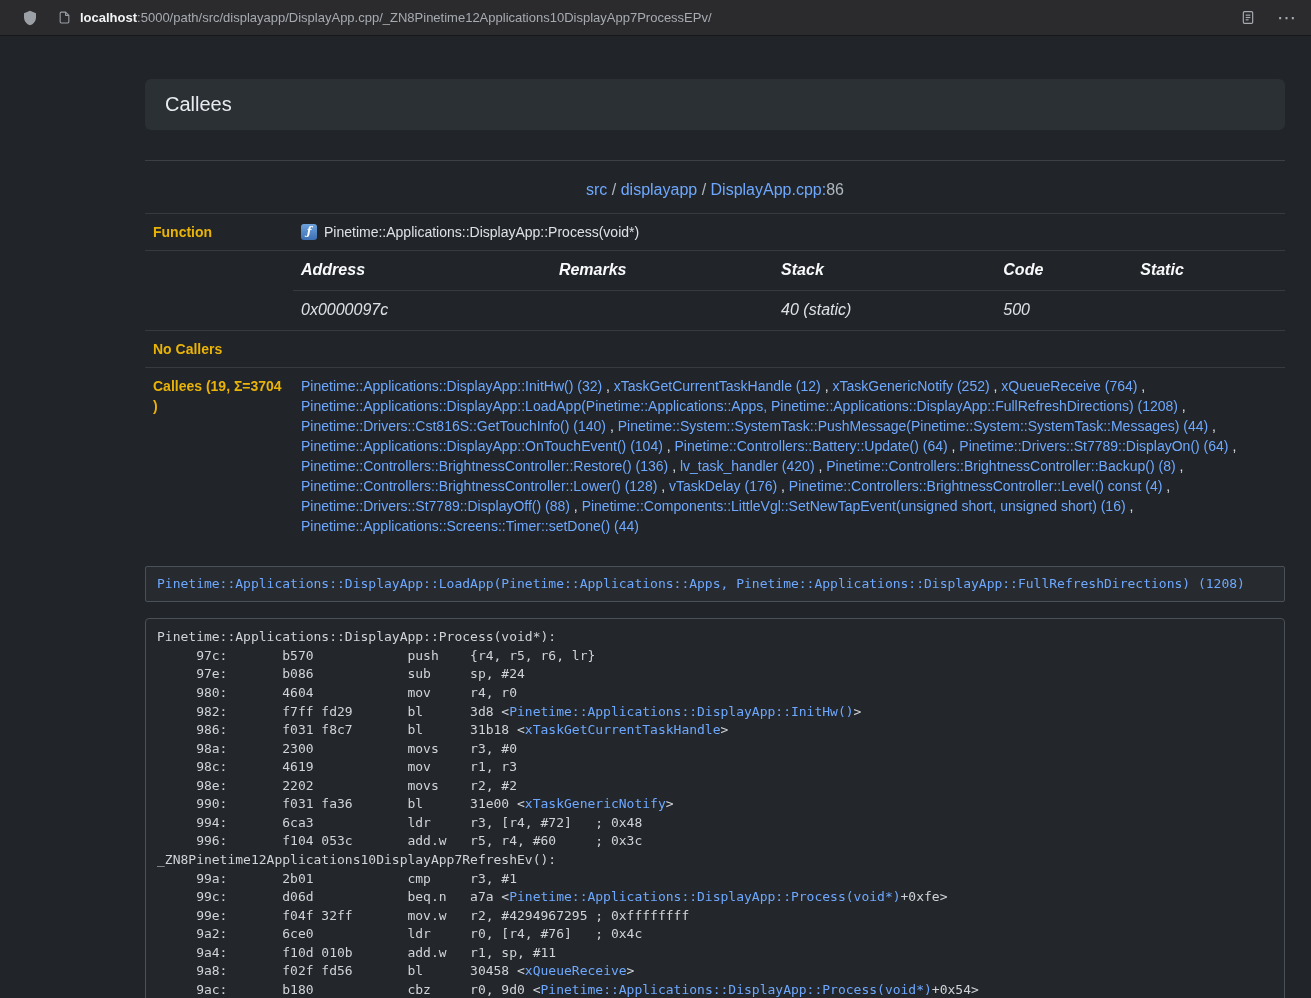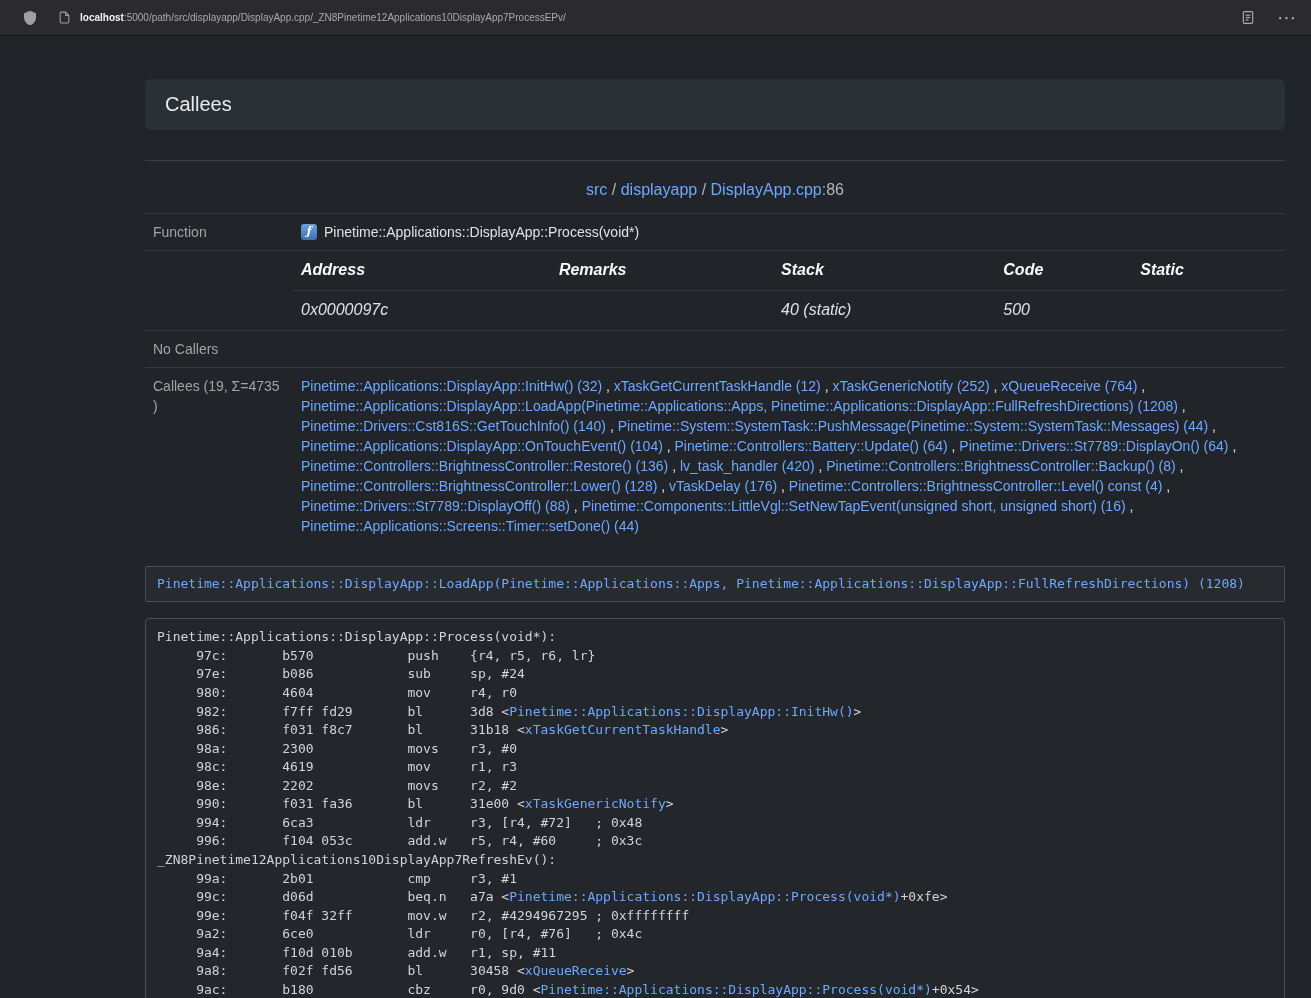--- a/index.html
+++ b/index.html
@@ -11,21 +11,21 @@
   }
   
   .chrome {
     height:36px; background:#2b2b2e; border-bottom:1px solid #17171a;
     display:flex; align-items:center; padding:0 14px 0 22px; gap:0;
   }
   .chrome .icon { display:flex; align-items:center; justify-content:center; }
   .chrome .shield { margin-right:20px; }
   .chrome .pageicon { margin-right:9px; }
   .urlbar {
-    flex:1; display:flex; align-items:flex-end; font-size:10px;
+    flex:1; display:flex; align-items:flex-end; font-size:13px;
     white-space:nowrap; overflow:hidden; color:#a6abb0;
   }
   .urlbar .host { color:#f1f3f5; font-weight:bold; }
   .chrome .right { display:flex; align-items:center; gap:22px; margin-left:18px; }
   .kebab { color:#a6abb0; font-size:19px; line-height:1; letter-spacing:1px; }
   
   .container { width:1140px; margin-left:145px; }
   .jumbotron {
     margin-top:43px; background:#2b3035; border-radius:6px;
     padding:14px 20px;
@@ -34,21 +34,21 @@
   hr.sep { border:none; border-top:1px solid #3b4046; margin:30px 0 20px 0; }
   .breadcrumb { font-size:16px; color:#adb5bd; margin-bottom:14px;text-align:center; }
   .link { color:#6ea8fe; text-decoration:none; cursor:pointer; }
   .plain { color:#adb5bd; }
   
   table.main { width:100%; border-collapse:collapse; font-size:14px; line-height:1.4286; color:#dee2e6; }
   table.main > tbody > tr > th,
   table.main > tbody > tr > td {
     border-top:1px solid #373b3e; padding:8px; text-align:left; vertical-align:top;
   }
-  table.main th.rowhead { width:148px; font-weight:normal; color:#a3a3a3; }
+  table.main th.rowhead { width:148px; font-weight:bold; color:#eab308; }
   .symline { display:flex; align-items:center; gap:7px; }
   .func-badge {
     display:inline-flex; width:16px; height:16px; border-radius:3px;
     background:linear-gradient(#6ea2dc,#3d6fb4); color:#fff;
     font-size:11px; font-weight:bold; align-items:center; justify-content:center;
     font-family:"DejaVu Serif", serif; font-style:italic;
   }
   table.stats { width:100%; border-collapse:collapse; font-size:16px;font-style:italic; }
   table.stats th {
     font-weight:bold; color:#f8f9fa; text-align:left;
@@ -149,21 +149,21 @@
               </tr>
             </tbody>
           </table>
         </td>
       </tr>
       <tr>
         <th class="rowhead">No Callers</th>
         <td></td>
       </tr>
       <tr>
-        <th class="rowhead">Callees (19, Σ=4735 )</th>
+        <th class="rowhead">Callees (19, Σ=3704 )</th>
         <td class="callees"><span class="link">Pinetime::Applications::DisplayApp::InitHw() (32)</span> , <span class="link">xTaskGetCurrentTaskHandle (12)</span> , <span class="link">xTaskGenericNotify (252)</span> , <span class="link">xQueueReceive (764)</span> , <span class="link">Pinetime::Applications::DisplayApp::LoadApp(Pinetime::Applications::Apps, Pinetime::Applications::DisplayApp::FullRefreshDirections) (1208)</span> , <span class="link">Pinetime::Drivers::Cst816S::GetTouchInfo() (140)</span> , <span class="link">Pinetime::System::SystemTask::PushMessage(Pinetime::System::SystemTask::Messages) (44)</span> , <span class="link">Pinetime::Applications::DisplayApp::OnTouchEvent() (104)</span> , <span class="link">Pinetime::Controllers::Battery::Update() (64)</span> , <span class="link">Pinetime::Drivers::St7789::DisplayOn() (64)</span> , <span class="link">Pinetime::Controllers::BrightnessController::Restore() (136)</span> , <span class="link">lv_task_handler (420)</span> , <span class="link">Pinetime::Controllers::BrightnessController::Backup() (8)</span> , <span class="link">Pinetime::Controllers::BrightnessController::Lower() (128)</span> , <span class="link">vTaskDelay (176)</span> , <span class="link">Pinetime::Controllers::BrightnessController::Level() const (4)</span> , <span class="link">Pinetime::Drivers::St7789::DisplayOff() (88)</span> , <span class="link">Pinetime::Components::LittleVgl::SetNewTapEvent(unsigned short, unsigned short) (16)</span> , <span class="link">Pinetime::Applications::Screens::Timer::setDone() (44)</span></td>
       </tr>
     </tbody>
   </table>
 
   <div class="sym-row">
     <span class="link">Pinetime::Applications::DisplayApp::LoadApp(Pinetime::Applications::Apps, Pinetime::Applications::DisplayApp::FullRefreshDirections) (1208)</span>
   </div>
 
   <pre class="code">Pinetime::Applications::DisplayApp::Process(void*):

